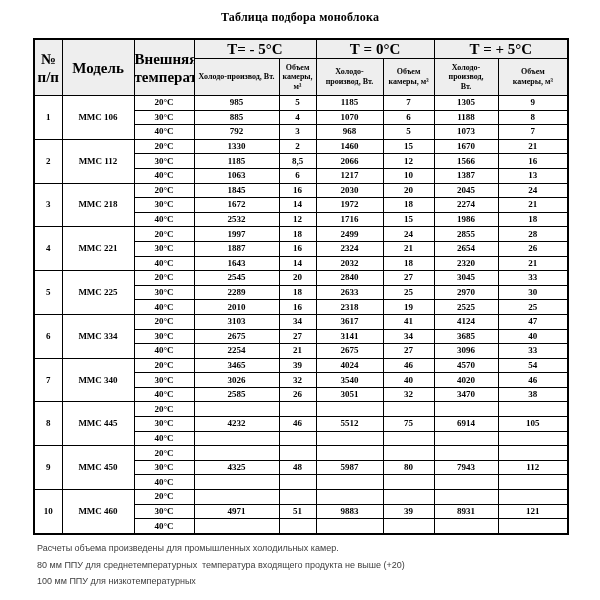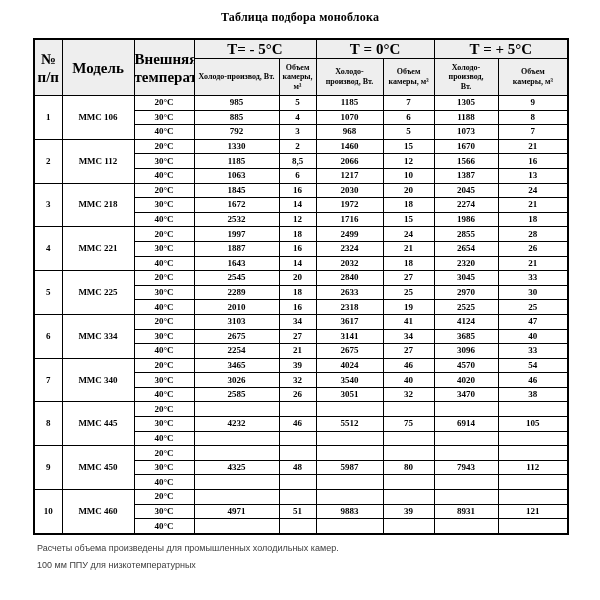--- a/index.html
+++ b/index.html
@@ -399,15 +399,19 @@
         <td></td>
       </tr>
     </tbody>
 </table>
 
 <div class="footer">
   <div class="fline">
     <span>Расчеты объема произведены  для промышленных холодильных камер.</span>
   </div>
   <div class="fline">
+    <span class="fcol-left">80 мм ППУ для среднетемпературных</span>
+    <span class="fcol-right">температура входящего продукта не выше  (+20)</span>
+  </div>
+  <div class="fline">
     <span class="fcol-left">100 мм ППУ для низкотемпературных</span>
   </div>
 </div>
 
 </body></html>

